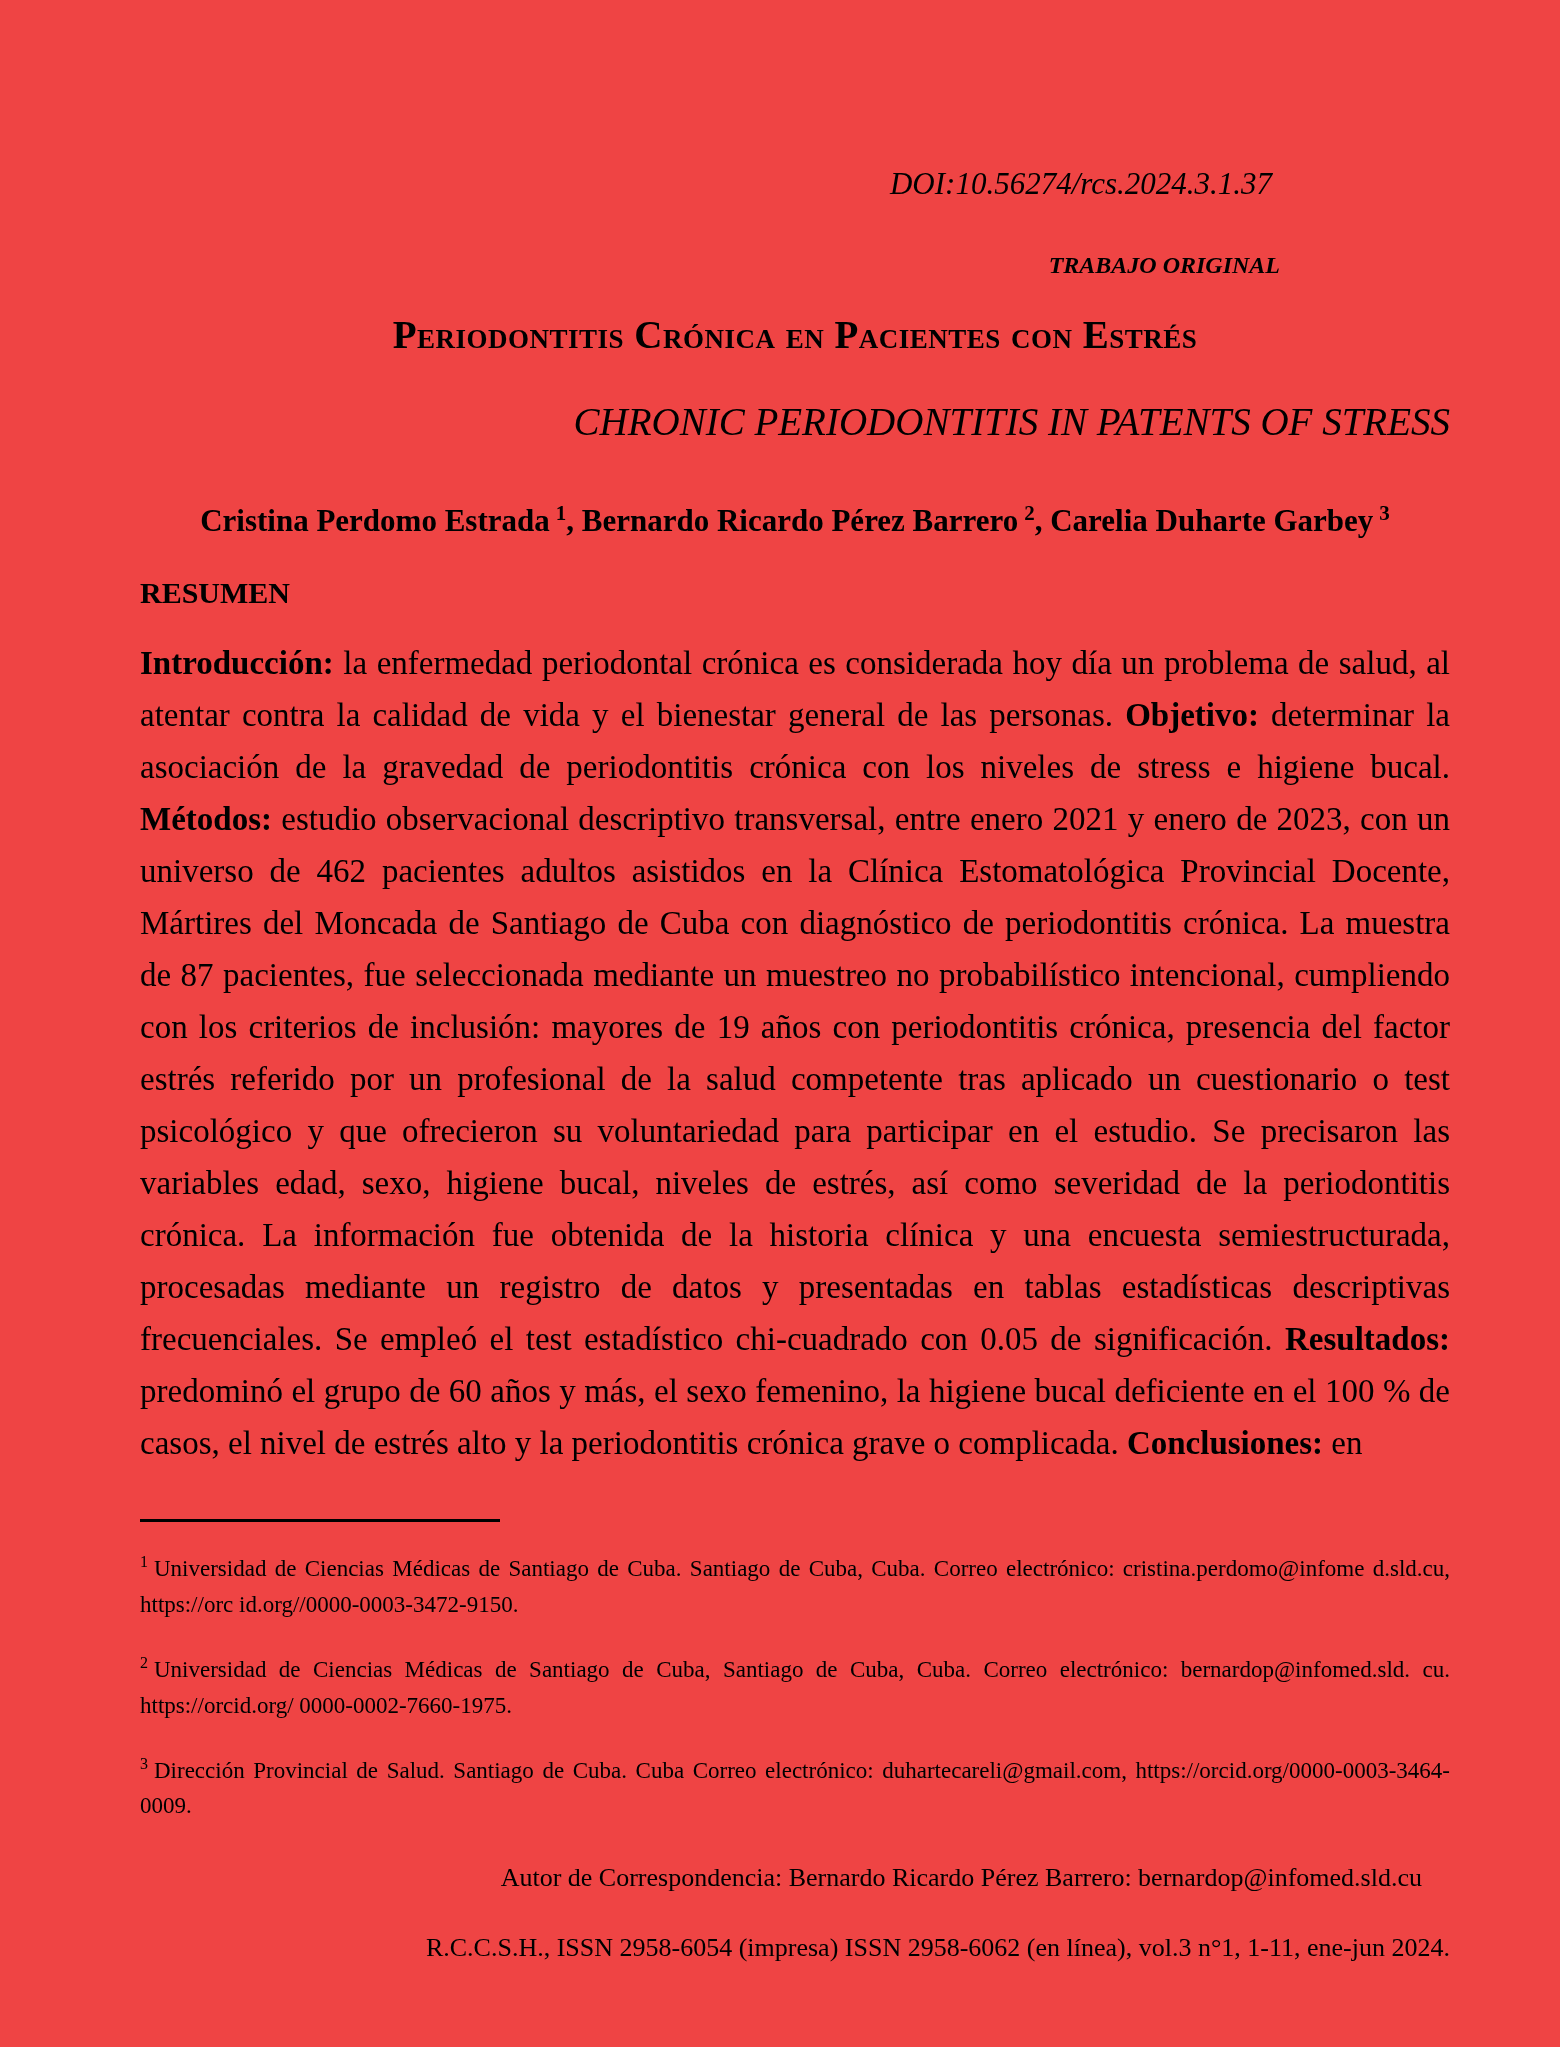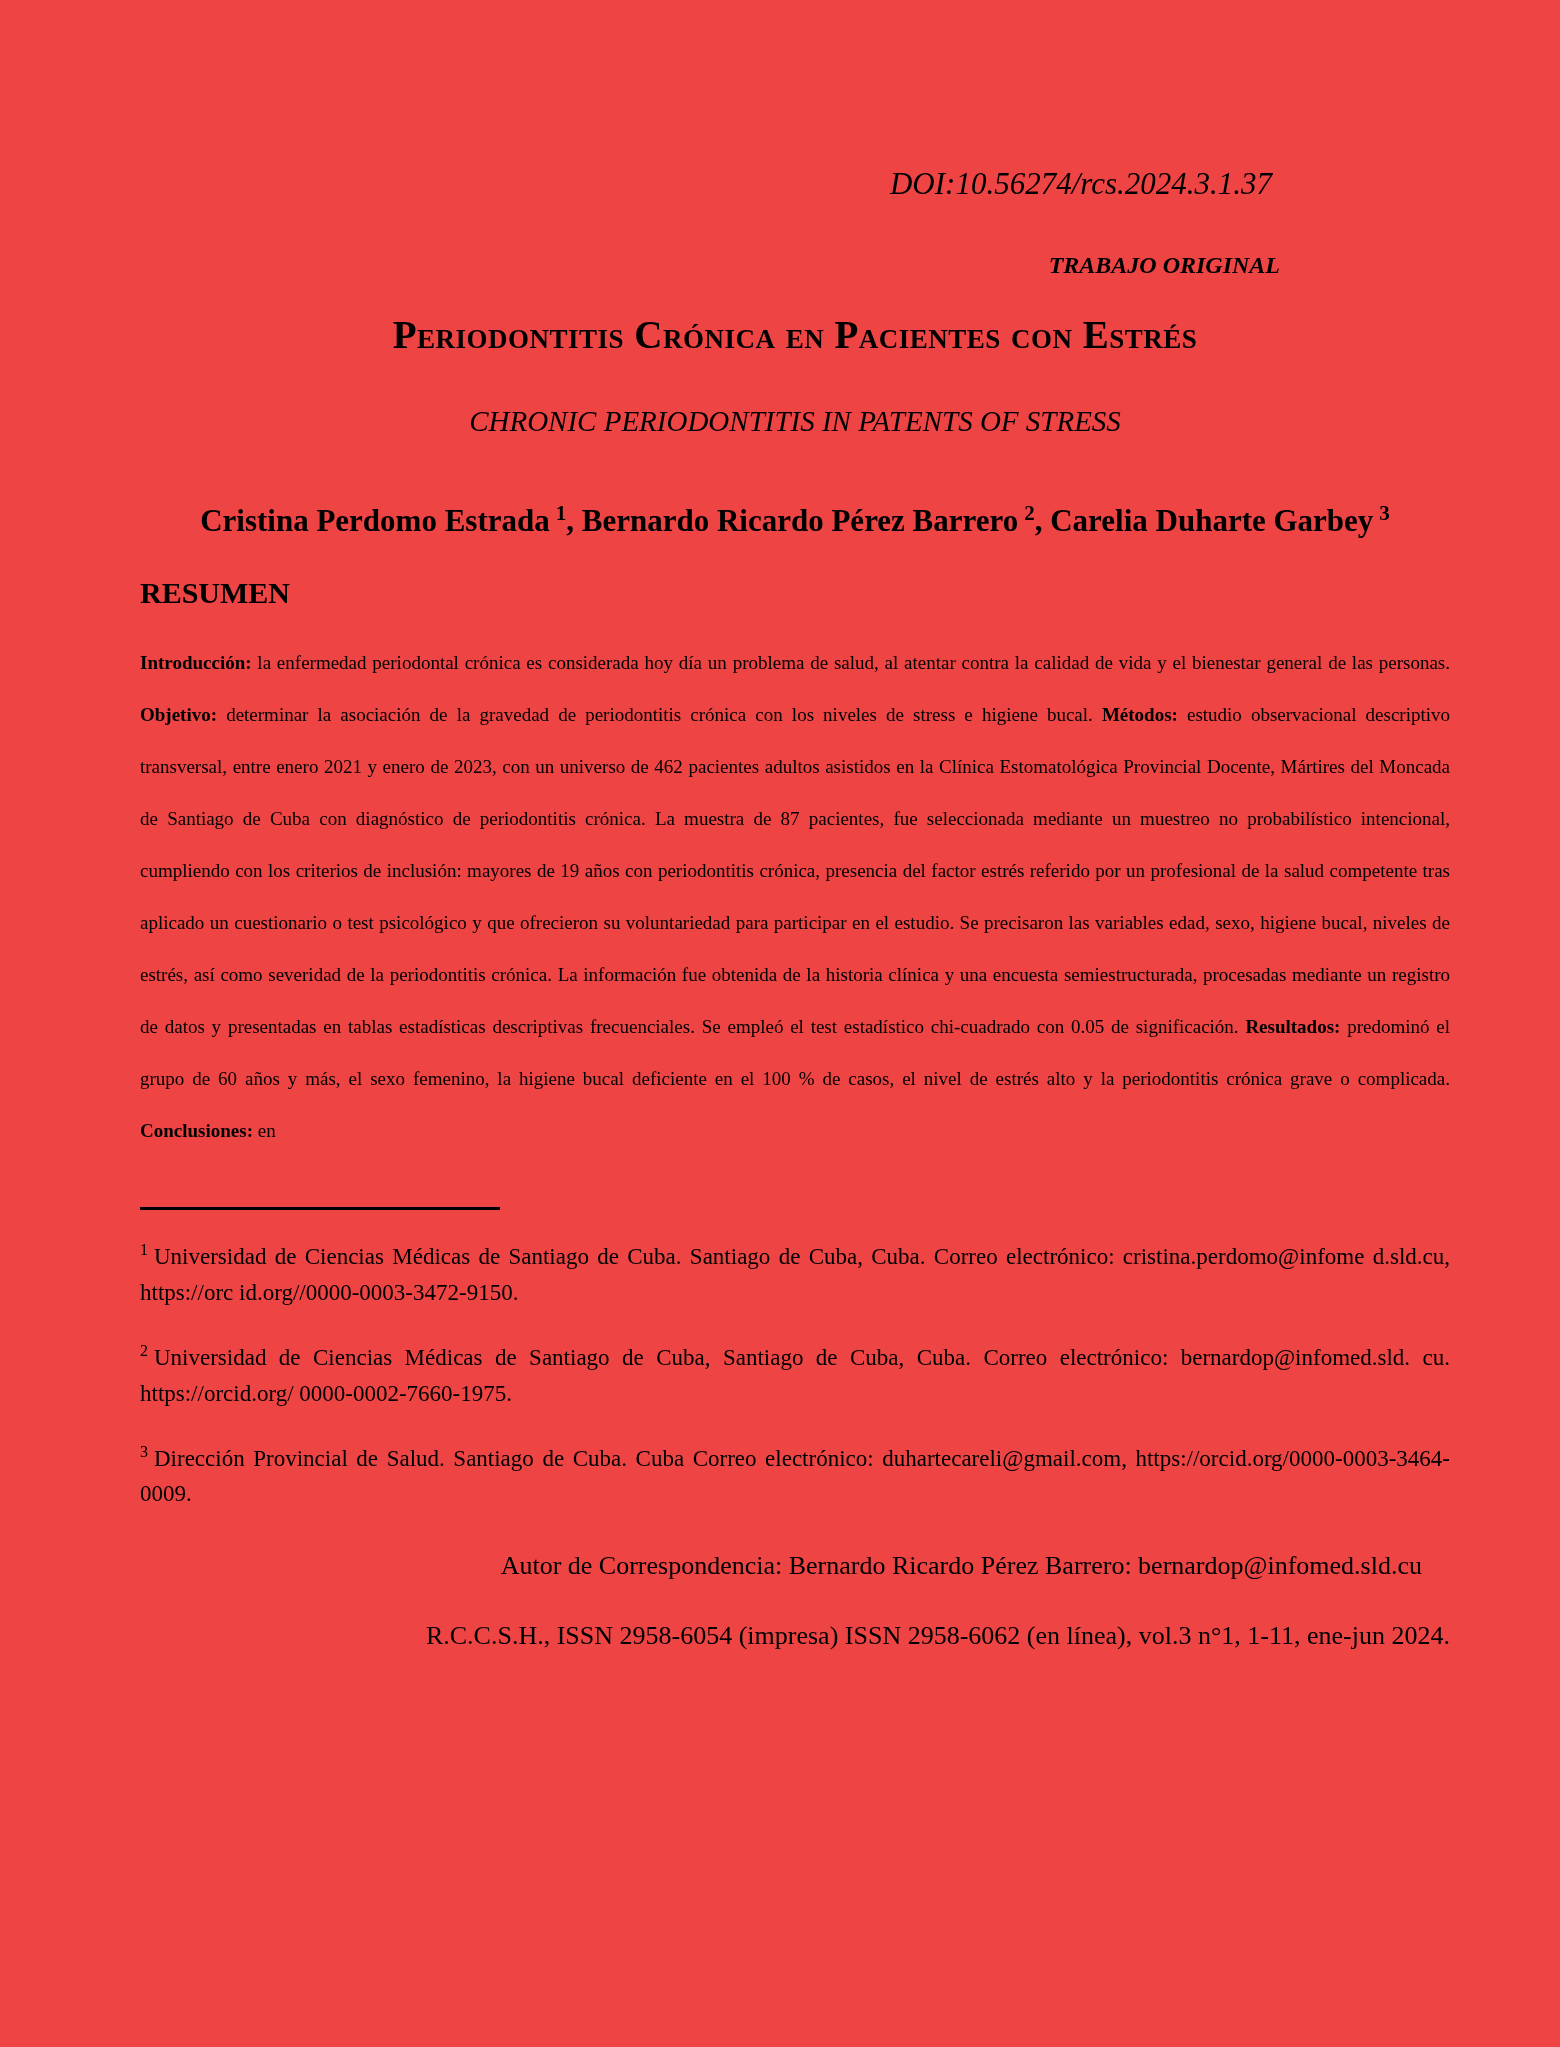--- a/index.html
+++ b/index.html
@@ -36,23 +36,23 @@
   .title {
     text-align: center;
     font-variant: small-caps;
     font-weight: bold;
     font-size: 39px;
     line-height: 46px;
     margin: 28px 0 0 0;
     letter-spacing: 0.5px;
   }
   .subtitle {
-    text-align: center;
+    text-align: right;
     font-style: italic;
-    font-size: 29px;
+    font-size: 39px;
     line-height: 35px;
     margin-top: 46px;
   }
   .authors {
     text-align: center;
     font-weight: bold;
     font-size: 31px;
     line-height: 44px;
     margin-top: 52px;
   }
@@ -60,21 +60,21 @@
     font-size: 21px;
     margin-left: 6px;
   }
   .abstract-heading {
     font-weight: bold;
     font-size: 30px;
     line-height: 36px;
     margin: 32px 0 0 0;
   }
   .abstract {
-    font-size: 19px;
+    font-size: 33px;
     line-height: 52px;
     text-align: justify;
     margin: 26px 0 0 0;
   }
   .abstract b { font-weight: bold; }
   .footnote-sep {
     width: 360px;
     height: 0;
     border: none;
     border-top: 3px solid #000000;

